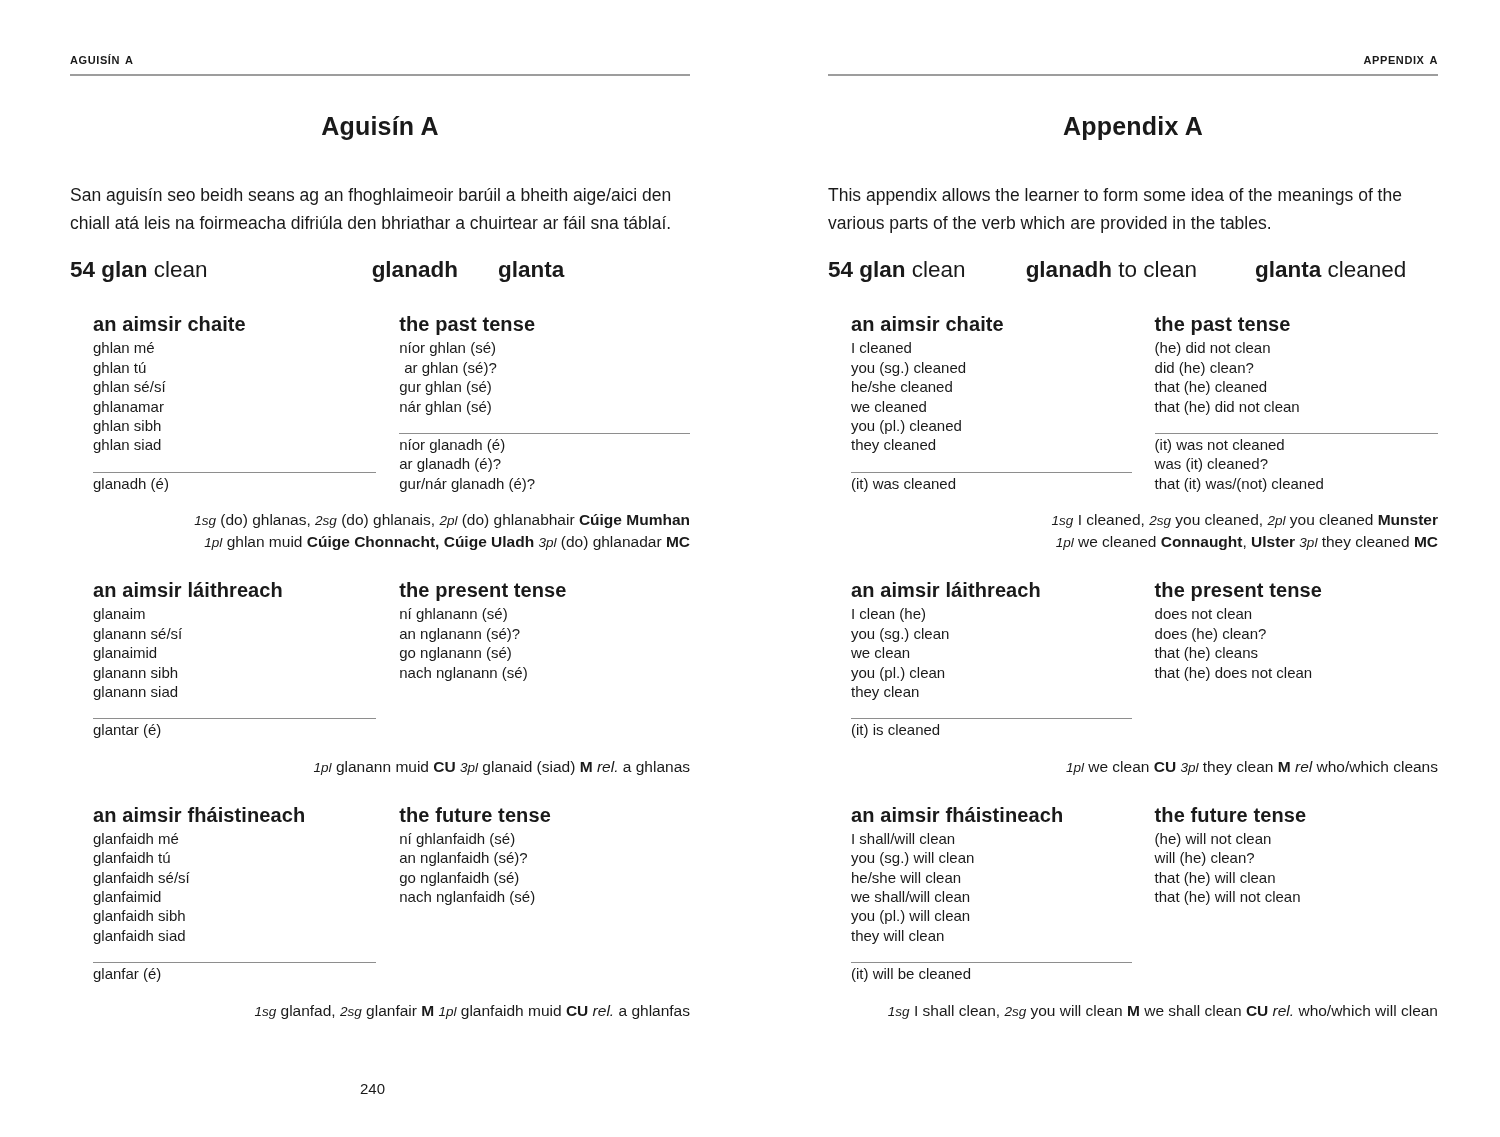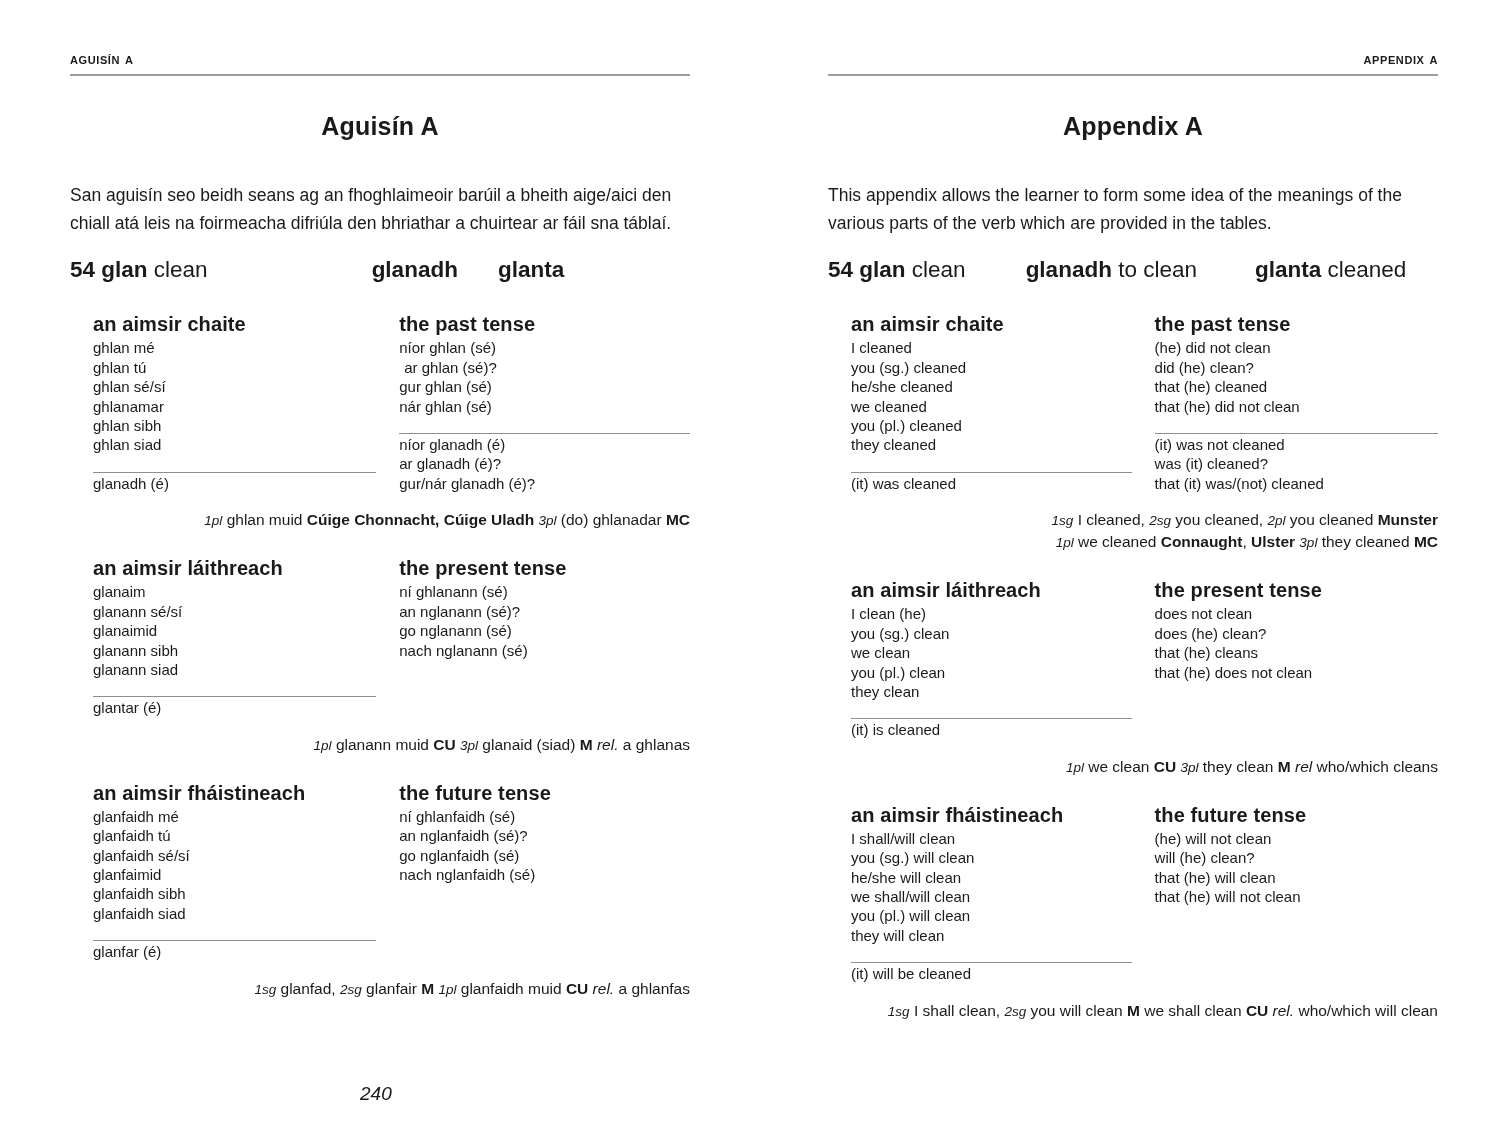--- a/index.html
+++ b/index.html
@@ -131,23 +131,22 @@
   .fnote .abbr {
     font-style: italic;
     font-size: 13.5px;
   }
   .fnote .reg { font-weight: 700; }
   .fnote .rel { font-style: italic; }
 
   
   .folio {
     position: absolute;
-    bottom: 32px;
-    font-size: 19px;
-    font-style: italic;
+    bottom: 40px;
+    font-size: 15px;
   }
   .page-left  .folio { left: 360px; }
 </style>
 </head>
 <body>
 
 <div class="spread">
 
   <div class="page page-left">
     <div class="runhead left">
@@ -193,20 +192,21 @@
                 <li class="indent">ar ghlan (sé)?</li>
                 <li>gur ghlan (sé)</li>
                 <li class="ruled">nár ghlan (sé)</li>
                 <li>níor glanadh (é)</li>
                 <li>ar glanadh (é)?</li>
                 <li>gur/nár glanadh (é)?</li>
               </ul>
             </div>
           </div>
           <div class="fnote">
+            <div><span class="abbr">1sg</span><span> (do) ghlanas, </span><span class="abbr">2sg</span><span> (do) ghlanais, </span><span class="abbr">2pl</span><span> (do) ghlanabhair </span><span class="reg">Cúige Mumhan</span></div>
             <div><span class="abbr">1pl</span><span> ghlan muid </span><span class="reg">Cúige Chonnacht, Cúige Uladh</span><span> </span><span class="abbr">3pl</span><span> (do) ghlanadar </span><span class="reg">MC</span></div>
           </div>
         </div>
         <div class="tense-block">
           <div class="cols">
             <div class="col col-1">
               <h3>an aimsir láithreach</h3>
               <ul class="forms">
                 <li>glanaim</li>
                 <li>glanann sé/sí</li>

